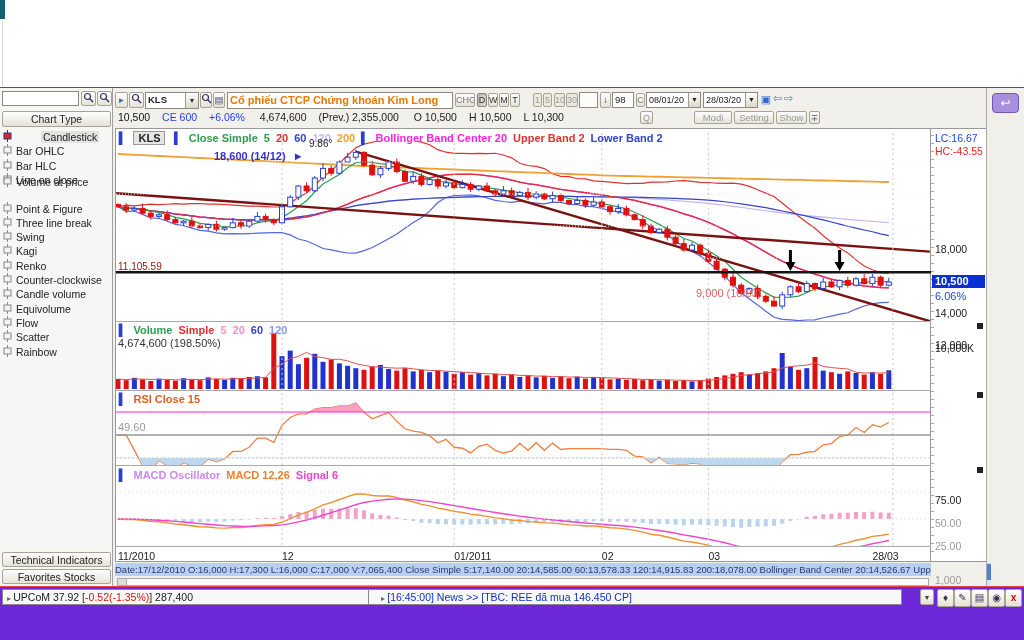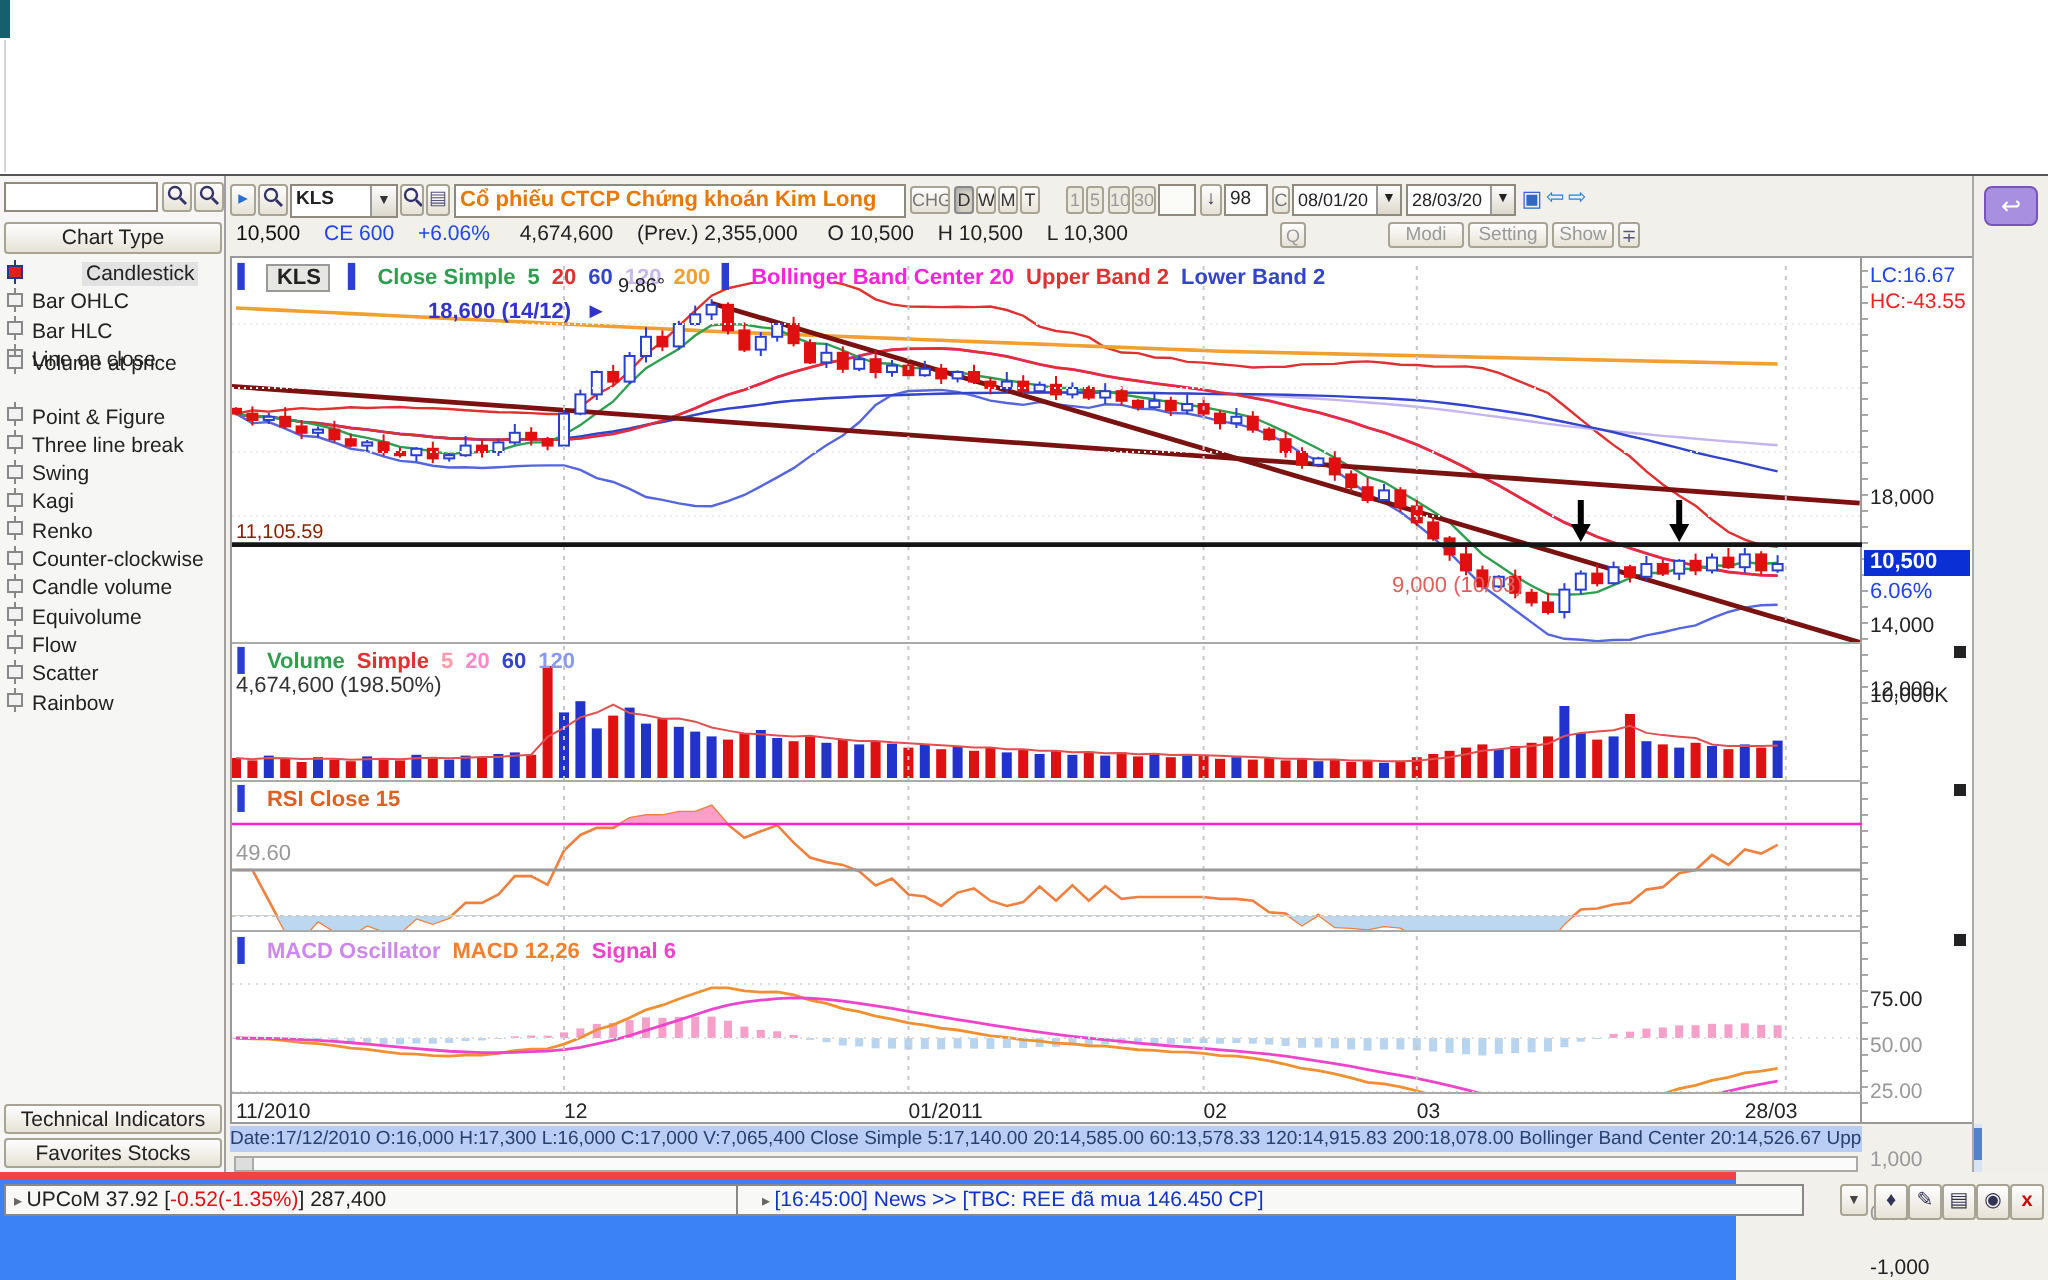--- a/index.html
+++ b/index.html
@@ -738,21 +738,21 @@
       <div class="abs" style="left:0;top:2px;width:4px;height:16px;background:#5580d0"></div>
     </div>
   </div>
 
   <div class="abs" style="left:115px;top:475px;width:816px;height:13px;background:#b9cdf5;color:#28406e;font-size:9.5px;line-height:13px;white-space:nowrap;overflow:hidden">Date:17/12/2010  O:16,000  H:17,300  L:16,000  C:17,000  V:7,065,400  Close Simple 5:17,140.00  20:14,585.00  60:13,578.33  120:14,915.83  200:18,078.00  Bollinger Band Center 20:14,526.67  Upper Band 2:19,030.67  Low...</div>
 
   <div class="abs" style="left:117px;top:490px;width:812px;height:8px;border:1px solid #aaa;background:#fbfbfb">
     <div class="abs" style="left:0;top:0;width:9px;height:6px;background:#ddd;border-right:1px solid #aaa"></div>
   </div>
 
-  <div class="abs" style="left:0;top:498px;width:868px;height:55px;background:#3b82f6;border-top:4px solid #ef4444">
+  <div class="abs" style="left:0;top:498px;width:1024px;height:55px;background:#6d28d9;border-top:1px solid #ef4444">
     <div class="abs" style="left:2px;top:2px;width:381px;height:16px;border:1px solid #888;background:#f8f8f6;font-size:10.5px;line-height:15px;padding-left:4px;white-space:nowrap;overflow:hidden">
       <span style="color:#666;font-size:8px">▸ </span>
       <span>UPCoM 37.92 [</span><span style="color:#dd1111">-0.52(-1.35%)</span><span>] 287,400</span>
     </div>
     <div class="abs" style="left:368px;top:2px;width:534px;height:16px;border:1px solid #888;background:#f8f8f6;font-size:10.5px;line-height:15px;padding-left:12px;white-space:nowrap;overflow:hidden">
       <span style="color:#666;font-size:8px">▸ </span>
       <span style="color:#1133cc">[16:45:00] News &gt;&gt; [TBC: REE đã mua 146.450 CP]</span>
     </div>
     <div class="tbtn" style="left:920px;top:2px;width:14px;height:16px;font-size:7px;line-height:15px">▼</div>
     <div class="newsicons" style="left:937px;top:2px">♦</div>

